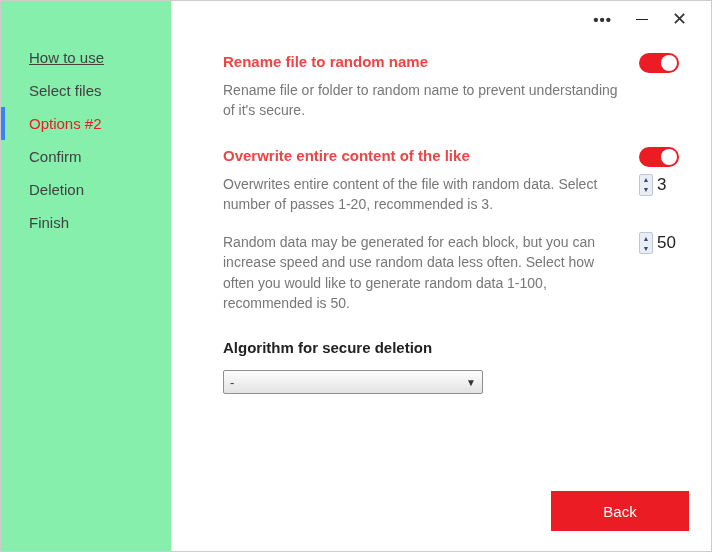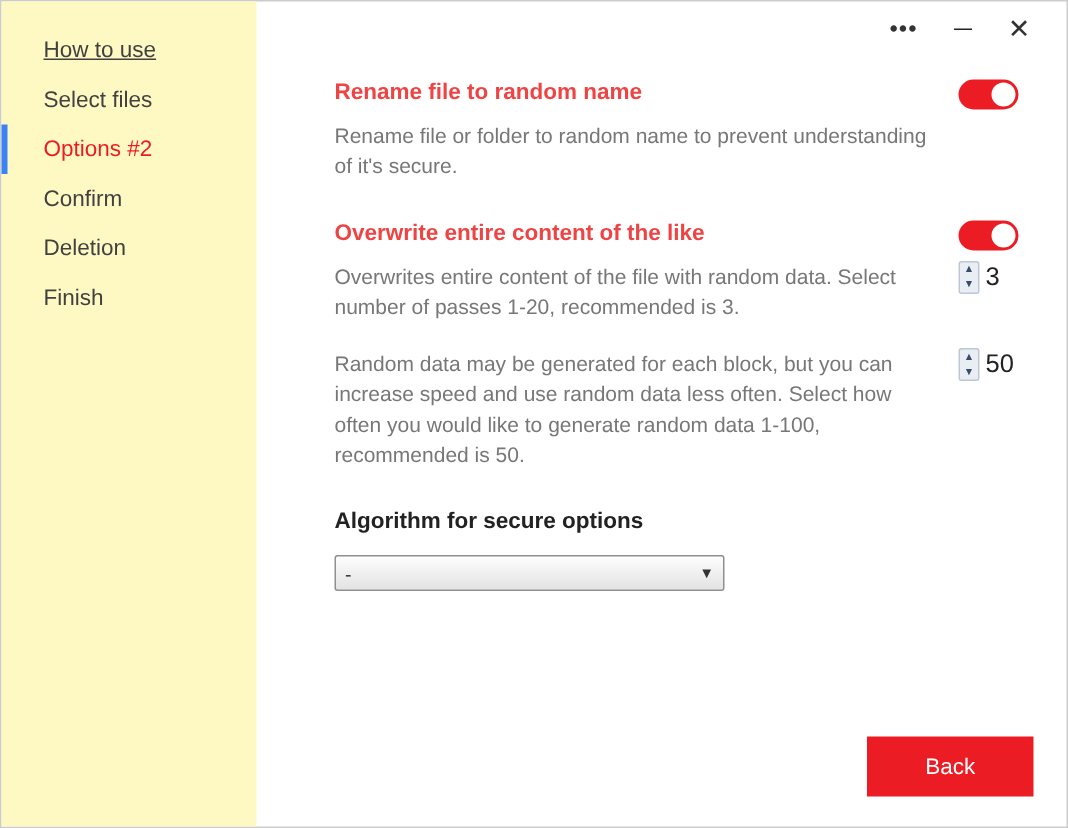--- a/index.html
+++ b/index.html
@@ -16,22 +16,22 @@
     position:absolute; top:0; right:0; height:36px;
     display:flex; align-items:center; gap:24px;
     padding-right:24px;
     font-size:15px;
   }
   .titlebar .dots { letter-spacing:1px; font-weight:bold;}
   .titlebar .min { width:12px; border-top:1.5px solid #222; height:0; display:inline-block;}
   .titlebar .close { font-size:18px; line-height:1;}
   .sidebar {
     position:absolute; left:0; top:0; bottom:0; width:170px;
-    background:#fef9c3;
-    padding-top:16px;
+    background:#86efac;
+    padding-top:40px;
   }
   .sidebar .item {
     padding:8px 0 8px 24px;
     font-size:15px;
     color:#414141;
     cursor:pointer;
     border-left:4px solid transparent;
   }
   .sidebar .item.first { text-decoration: underline; }
   .sidebar .item.active {
@@ -82,21 +82,21 @@
     border:1px solid #8f8f8f; border-radius:2px;
     display:flex; align-items:center; justify-content:space-between;
     padding:0 6px; font-size:13px; cursor:pointer;
   }
   .algo-select .tri{ font-size:10px;}
   .footer{
     position:absolute; right:22px; bottom:20px;
     display:flex; gap:16px;
   }
   .btn{
-    width:111px; height:40px;
+    width:138px; height:40px;
     background:#ec1c24; color:#fff;
     display:flex; align-items:center; justify-content:center;
     font-size:15px; cursor:pointer;margin-left:44px;
   }
 </style>
 </head>
 <body>
 
 <div class="titlebar">
   <span class="dots">•••</span>
@@ -146,21 +146,21 @@
         <div class="arrows">
             <span>▲</span>
             <span>▼</span>
           </div>
         <div class="val">50</div>
       </div>
     </div>
   </div>
 
   <div class="section">
-    <div class="algo-label">Algorithm for secure options</div>
+    <div class="algo-label">Algorithm for secure deletion</div>
     <div class="algo-select">
       <span>-</span>
       <span class="tri">▼</span>
     </div>
   </div>
 
   <div class="footer">
     <div class="btn">Back</div>
   </div>
 </div>

